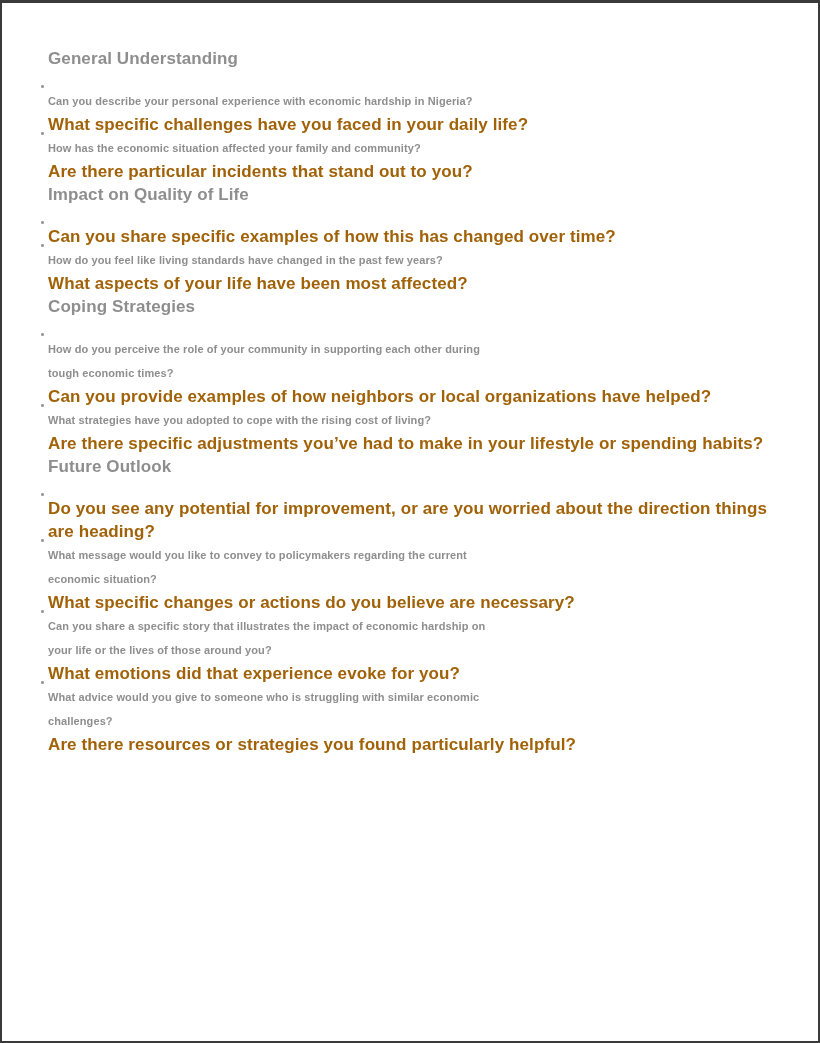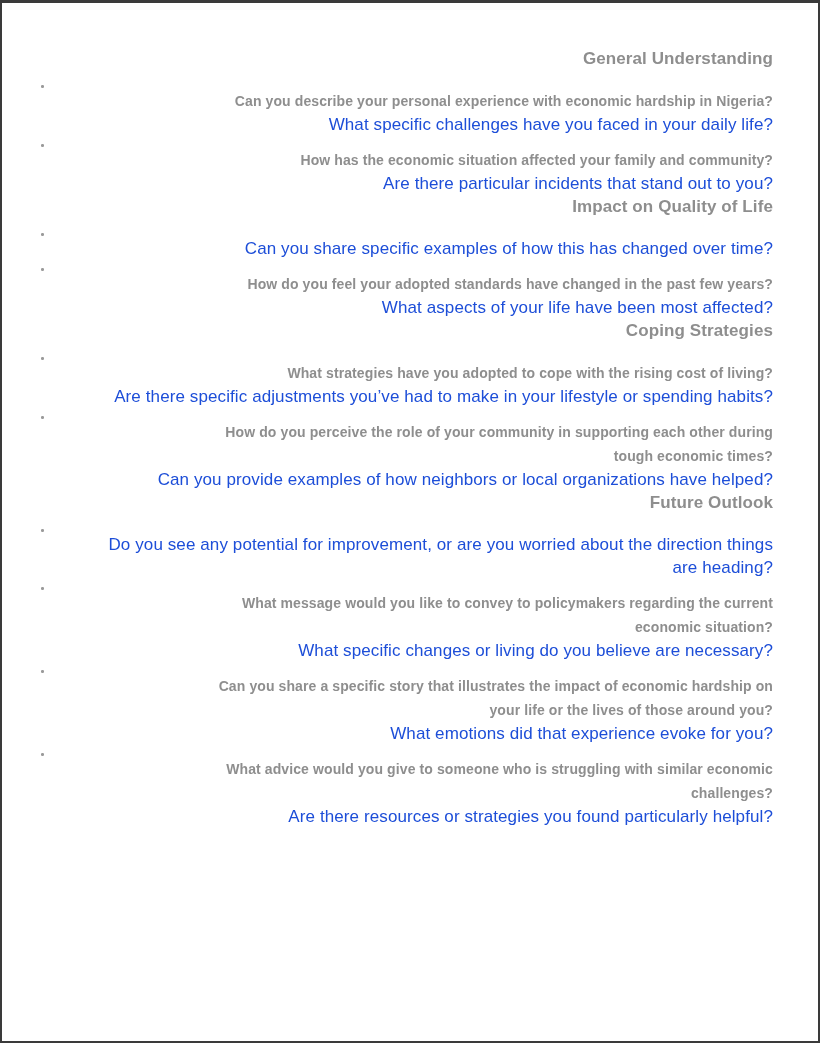--- a/index.html
+++ b/index.html
@@ -1,15 +1,15 @@
 <!DOCTYPE html>
 <html><head>
 <meta charset="utf-8">
 <style>
-  * { box-sizing: border-box; text-align: right; }
+  * { box-sizing: border-box; }
   html, body { margin: 0; padding: 0; }
   body {
     width: 820px;
     height: 1043px;
     background: #3a3a3a;
     font-family: "Liberation Sans", sans-serif;
     position: relative;
     overflow: hidden;
   }
   .page {
@@ -27,47 +27,47 @@
     margin: 0;
     font-size: 17px;
     font-weight: 700;
     line-height: 23px;
     color: #8e8e8e;
     letter-spacing: 0.1px;
     white-space: pre;
   }
   .item {
     position: relative;
-    margin-top: 12px;
+    margin-top: 0;
   }
   .heading + .item { margin-top: 19px; }
   .dot {
     position: absolute;
     left: -7px;
     top: -4px;
     width: 2.5px;
     height: 2.5px;
     border-radius: 50%;
     background: #9a9a9a;
   }
   .question {
     margin: 0;
-    font-size: 14px;
+    font-size: 11px;
     font-weight: 700;
     line-height: 24px;
     color: #8e8e8e;
     letter-spacing: 0.1px;
     white-space: pre;
   }
   .followup {
     margin: 0;
     font-size: 17px;
-    font-weight: 400;
+    font-weight: 700;
     line-height: 23px;
-    color: #1d4ed8;
+    color: #a16207;
     letter-spacing: 0.1px;
     white-space: pre;
   }
 </style>
 </head>
 <body>
 
 <div class="page">
 
   <div class="section">
@@ -85,52 +85,52 @@
   </div>
 
   <div class="section">
     <h2 class="heading">Impact on Quality of Life</h2>
     <div class="item">
       <span class="dot"></span>
       <p class="followup">Can you share specific examples of how this has changed over time?</p>
     </div>
     <div class="item">
       <span class="dot"></span>
-      <p class="question">How do you feel your adopted standards have changed in the past few years?</p>
+      <p class="question">How do you feel like living standards have changed in the past few years?</p>
       <p class="followup">What aspects of your life have been most affected?</p>
     </div>
   </div>
 
   <div class="section">
     <h2 class="heading">Coping Strategies</h2>
     <div class="item">
       <span class="dot"></span>
-      <p class="question">What strategies have you adopted to cope with the rising cost of living?</p>
-      <p class="followup">Are there specific adjustments you’ve had to make in your lifestyle or spending habits?</p>
+      <p class="question">How do you perceive the role of your community in supporting each other during
+tough economic times?</p>
+      <p class="followup">Can you provide examples of how neighbors or local organizations have helped?</p>
     </div>
     <div class="item">
       <span class="dot"></span>
-      <p class="question">How do you perceive the role of your community in supporting each other during
-tough economic times?</p>
-      <p class="followup">Can you provide examples of how neighbors or local organizations have helped?</p>
+      <p class="question">What strategies have you adopted to cope with the rising cost of living?</p>
+      <p class="followup">Are there specific adjustments you’ve had to make in your lifestyle or spending habits?</p>
     </div>
   </div>
 
   <div class="section">
     <h2 class="heading">Future Outlook</h2>
     <div class="item">
       <span class="dot"></span>
       <p class="followup">Do you see any potential for improvement, or are you worried about the direction things
 are heading?</p>
     </div>
     <div class="item">
       <span class="dot"></span>
       <p class="question">What message would you like to convey to policymakers regarding the current
 economic situation?</p>
-      <p class="followup">What specific changes or living do you believe are necessary?</p>
+      <p class="followup">What specific changes or actions do you believe are necessary?</p>
     </div>
   </div>
 
   <div class="section">
     <div class="item">
       <span class="dot"></span>
       <p class="question">Can you share a specific story that illustrates the impact of economic hardship on
 your life or the lives of those around you?</p>
       <p class="followup">What emotions did that experience evoke for you?</p>
     </div>

